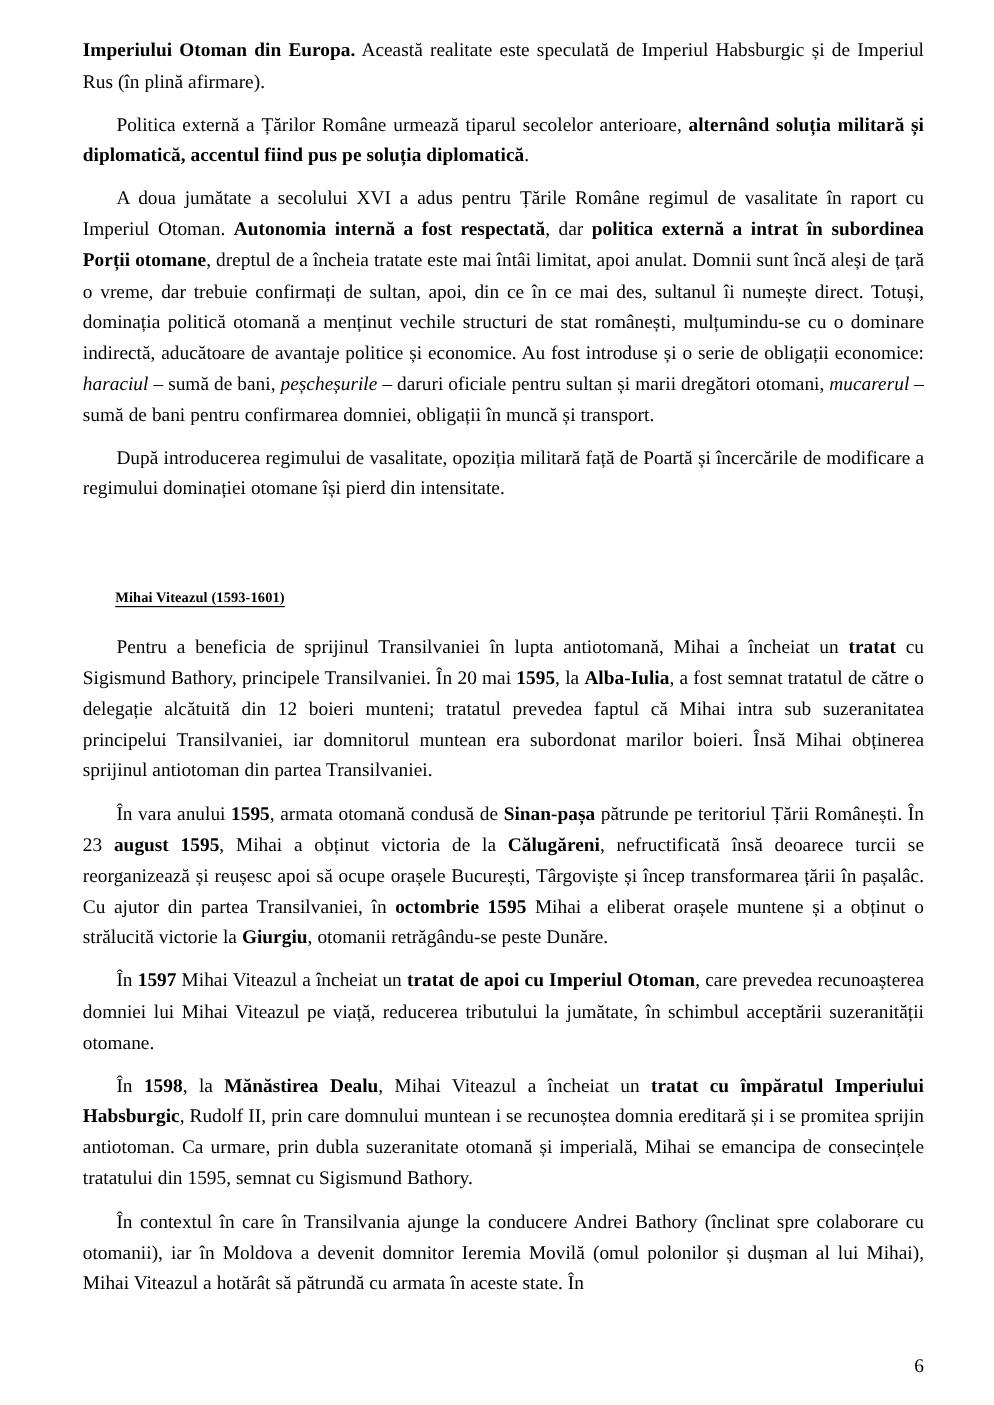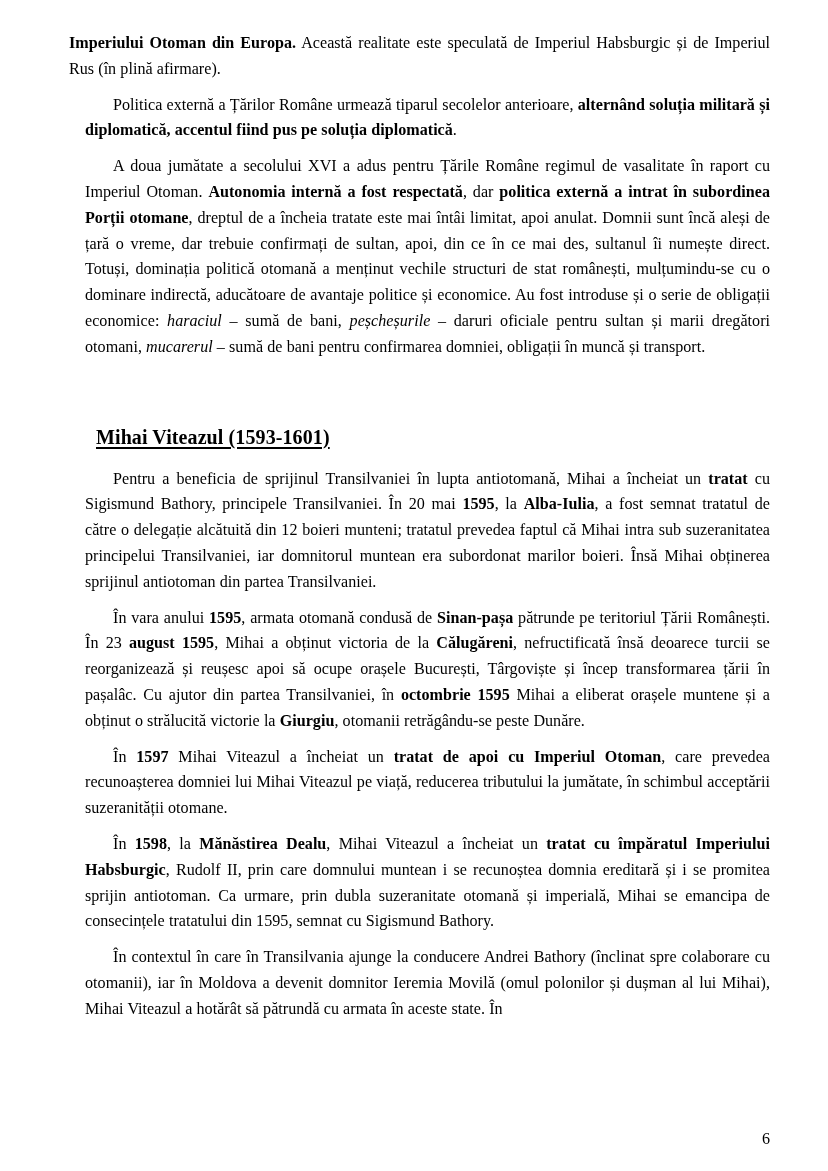--- a/index.html
+++ b/index.html
@@ -27,31 +27,30 @@
     line-height: 25.8px;
     text-align: justify;
     text-justify: inter-word;
     margin: 0 0 10px 0;
     hyphens: none;
     letter-spacing: 0.02px;
     word-spacing: 0.1px;
   }
   .body-text.indent {
     text-indent: 28px;
-    margin-left: 16px;
   }
   .nospace { margin-bottom: 0; }
   b, .b { font-weight: bold; }
   i, .i { font-style: italic; }
 
   .section-gap {
     height: 54px;
   }
   .section-heading {
-    font-size: 20px;
+    font-size: 12px;
     font-weight: bold;
     text-decoration: underline;
     text-underline-offset: 2.5px;
     margin: 0 0 4px 0;
     padding-left: 27px;
     line-height: 26px;
     letter-spacing: 0.1px;
   }
   .heading-after-gap {
     height: 12px;
@@ -67,20 +66,21 @@
 </style>
 </head>
 <body>
 
 <div class="page">
 
   <div>
     <p class="body-text"><b>Imperiului Otoman din Europa.</b><span> Această realitate este speculată de Imperiul Habsburgic și de Imperiul Rus (în plină afirmare).</span></p>
     <p class="body-text indent"><span>Politica externă a Țărilor Române urmează tiparul secolelor anterioare, </span><b>alternând soluția militară și diplomatică, accentul fiind pus pe soluția diplomatică</b><span>.</span></p>
     <p class="body-text indent"><span>A doua jumătate a secolului XVI a adus pentru Țările Române regimul de vasalitate în raport cu Imperiul Otoman. </span><b>Autonomia internă  a fost respectată</b><span>, dar </span><b>politica externă a intrat în subordinea Porții otomane</b><span>, dreptul de a încheia tratate este mai întâi limitat, apoi anulat. Domnii sunt încă aleși de țară o vreme, dar trebuie confirmați de sultan, apoi, din ce în ce mai des, sultanul îi numește direct. Totuși, dominația politică otomană a menținut vechile structuri de stat românești, mulțumindu-se cu o dominare indirectă, aducătoare de avantaje politice și economice. Au fost introduse și o serie de obligații economice: </span><i>haraciul</i><span> – sumă de bani, </span><i>peșcheșurile</i><span> – daruri oficiale pentru sultan și marii dregători otomani, </span><i>mucarerul</i><span> – sumă de bani pentru confirmarea domniei, obligații în muncă și transport.</span></p>
+    <p class="body-text indent"><span>După introducerea regimului de vasalitate, opoziția militară față de Poartă și încercările de modificare a regimului dominației otomane își pierd din intensitate.</span></p>
   </div>
 
   <div class="section-gap"></div>
 
   <h2 class="section-heading">Mihai Viteazul (1593-1601)</h2>
 
   <div class="heading-after-gap"></div>
 
   <div>
     <p class="body-text indent"><span>Pentru a beneficia de sprijinul Transilvaniei în lupta antiotomană, Mihai a încheiat un </span><b>tratat</b><span> cu Sigismund Bathory, principele Transilvaniei. În 20 mai </span><b>1595</b><span>, la </span><b>Alba-Iulia</b><span>, a fost semnat tratatul de către o delegație alcătuită din 12 boieri munteni; tratatul prevedea faptul că Mihai intra sub suzeranitatea principelui Transilvaniei, iar domnitorul muntean era subordonat marilor boieri. Însă Mihai obținerea sprijinul antiotoman din partea Transilvaniei.</span></p>

